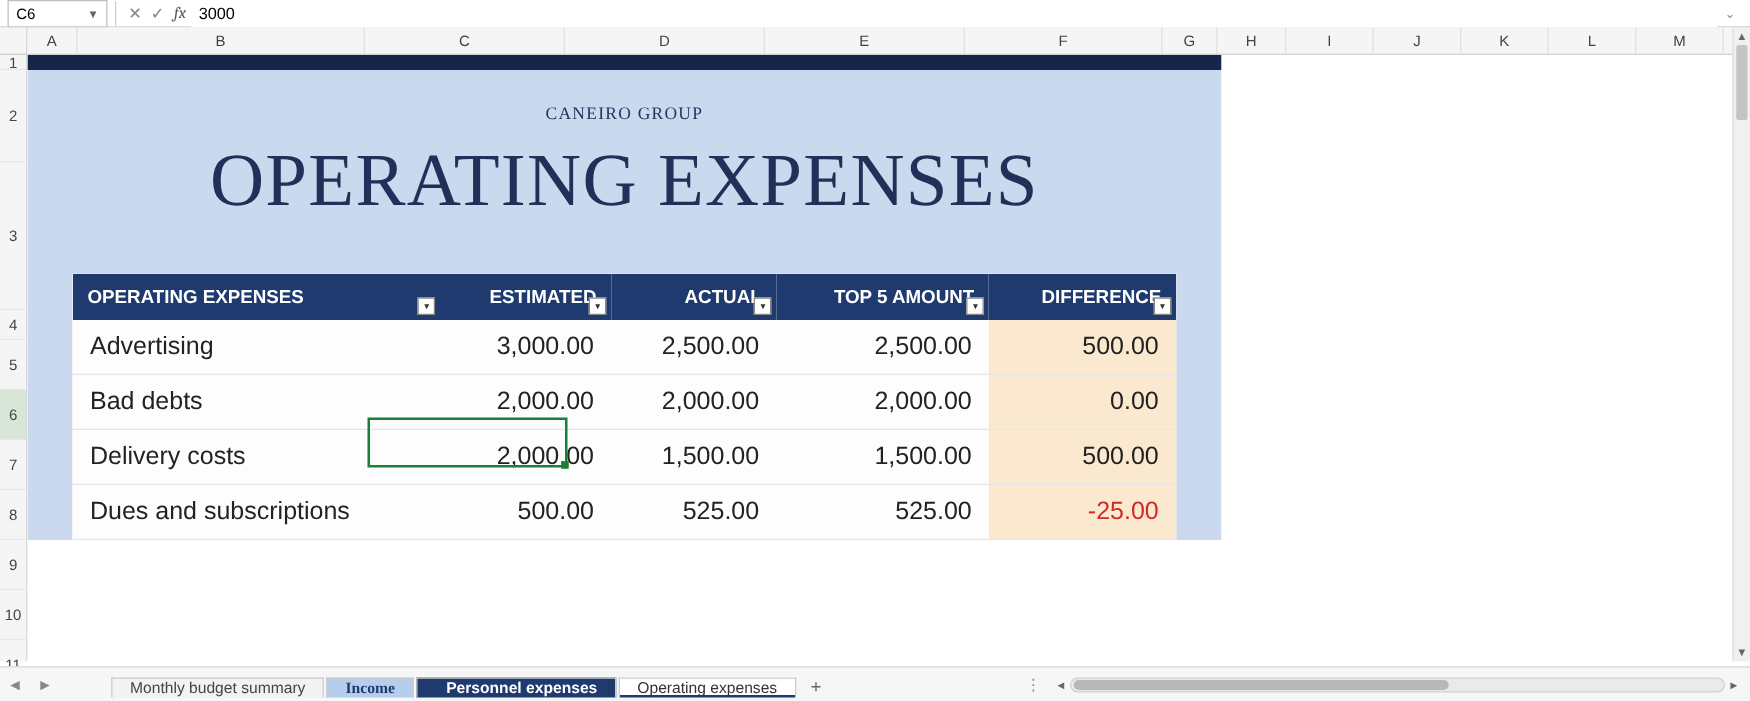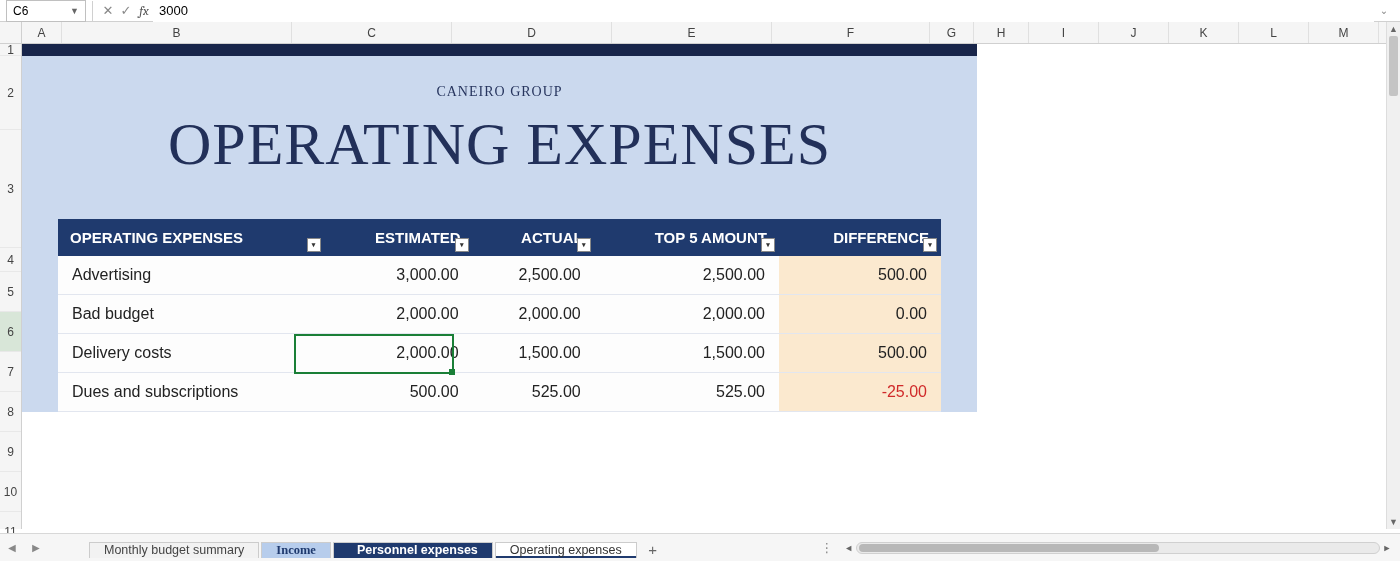--- a/index.html
+++ b/index.html
@@ -140,21 +140,21 @@
     background:#fff;
     border:1px solid #888;
     display:inline-flex; align-items:center; justify-content:center;
     font-size:7px; color:#333;
     position:absolute;
     bottom:4px; right:4px;
   }
   .expense-table tbody td {
     padding:10px 14px;
     border-bottom:1px solid #e2e6ef;
-    font-size:16px;
+    font-size:20px;
     color:#222;
     text-align:right;
     background:#fdfdfd;
   }
   .expense-table tbody td:first-child { text-align:left; }
   .expense-table tbody td.diff { background:#fbe9cf; }
   .expense-table tbody td.neg { color:#d02a2a; }
 
   
   .sel-cell {
@@ -281,21 +281,21 @@
         </thead>
         <tbody id="tbody">
             <tr>
               <td>Advertising</td>
               <td>3,000.00</td>
               <td>2,500.00</td>
               <td>2,500.00</td>
               <td class="diff">500.00</td>
             </tr>
             <tr>
-              <td>Bad budget</td>
+              <td>Bad debts</td>
               <td>2,000.00</td>
               <td>2,000.00</td>
               <td>2,000.00</td>
               <td class="diff">0.00</td>
             </tr>
             <tr>
               <td>Delivery costs</td>
               <td>2,000.00</td>
               <td>1,500.00</td>
               <td>1,500.00</td>

